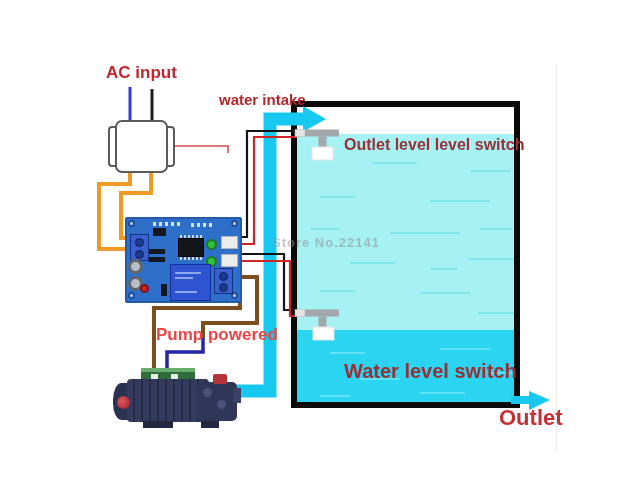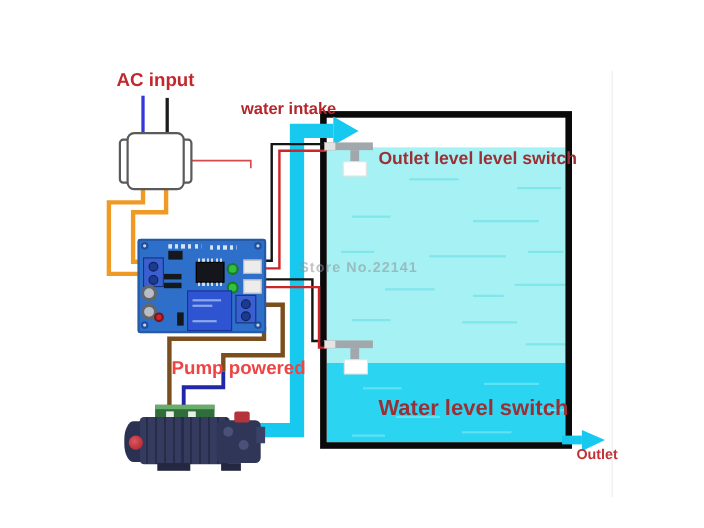--- a/index.html
+++ b/index.html
@@ -9,21 +9,21 @@
   }
   .abs{position:absolute;}
   svg{position:absolute;left:0;top:0;}
   
   .lbl{position:absolute;white-space:nowrap;line-height:1.1;}
   .lbl-ac      {left:106px;top:64px;  font-size:17px;font-weight:bold;color:#c1272d;}
   .lbl-intake  {left:219px;top:92px;  font-size:15px;font-weight:bold;color:#b5262c;text-align:center;}
   .lbl-upper   {left:344px;top:136px; font-size:16px;font-weight:600;color:#9a3036;}
   .lbl-lower   {left:344px;top:316px; font-size:20px;font-weight:600;color:#9a3036;margin-top:44px;}
   .lbl-pump    {left:156px;top:326px; font-size:17px;font-weight:bold;color:#ef4444;}
-  .lbl-outlet  {left:524px;top:406px; font-size:13px;font-weight:600;color:#c33136;}
+  .lbl-outlet  {left:499px;top:406px; font-size:22px;font-weight:600;color:#c33136;}
   .lbl-watermark{left:272px;top:236px;font-size:13px;font-weight:bold;
                  color:rgba(140,145,150,0.55);letter-spacing:1px;}
   
   .edge-line{left:556px;top:64px;width:1px;height:388px;background:#ececec;}
   
   .tx-cap{width:11px;height:37px;border:2px solid #5a5a5a;border-radius:4px;background:#fff;}
   .tx-body{left:115px;top:120px;width:49px;height:49px;border:2px solid #5a5a5a;
            border-radius:7px;background:#fff;}
   
   .board{left:125px;top:217px;width:117px;height:86px;background:#2e6fc9;

